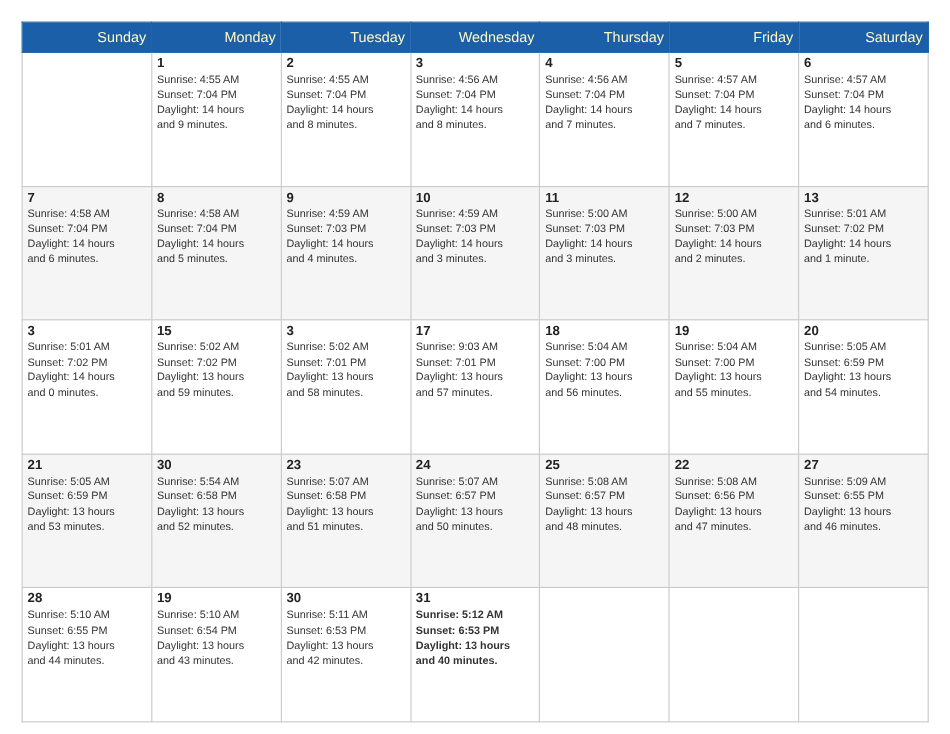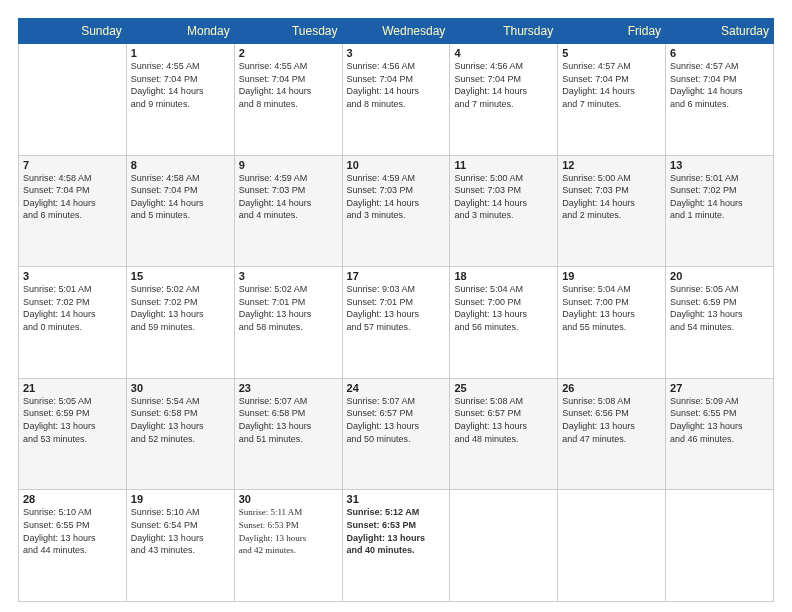--- a/index.html
+++ b/index.html
@@ -296,21 +296,21 @@
 and 50 minutes.</div>
           </td>
           <td>
             <span class="day-number">25</span>
             <div class="cell-info" style="white-space: pre-line;">Sunrise: 5:08 AM
 Sunset: 6:57 PM
 Daylight: 13 hours
 and 48 minutes.</div>
           </td>
           <td>
-            <span class="day-number">26</span>
+            <span class="day-number">22</span>
             <div class="cell-info" style="white-space: pre-line;">Sunrise: 5:08 AM
 Sunset: 6:56 PM
 Daylight: 13 hours
 and 47 minutes.</div>
           </td>
           <td>
             <span class="day-number">27</span>
             <div class="cell-info" style="white-space: pre-line;">Sunrise: 5:09 AM
 Sunset: 6:55 PM
 Daylight: 13 hours
@@ -327,21 +327,21 @@
           </td>
           <td>
             <span class="day-number">19</span>
             <div class="cell-info" style="white-space: pre-line;">Sunrise: 5:10 AM
 Sunset: 6:54 PM
 Daylight: 13 hours
 and 43 minutes.</div>
           </td>
           <td>
             <span class="day-number">30</span>
-            <div class="cell-info" style="white-space: pre-line; font-family: Liberation Serif, serif;">Sunrise: 5:11 AM
+            <div class="cell-info" style="white-space: pre-line;">Sunrise: 5:11 AM
 Sunset: 6:53 PM
 Daylight: 13 hours
 and 42 minutes.</div>
           </td>
           <td>
             <span class="day-number">31</span>
             <div class="cell-info" style="white-space: pre-line; font-weight: bold;">Sunrise: 5:12 AM
 Sunset: 6:53 PM
 Daylight: 13 hours
 and 40 minutes.</div>

